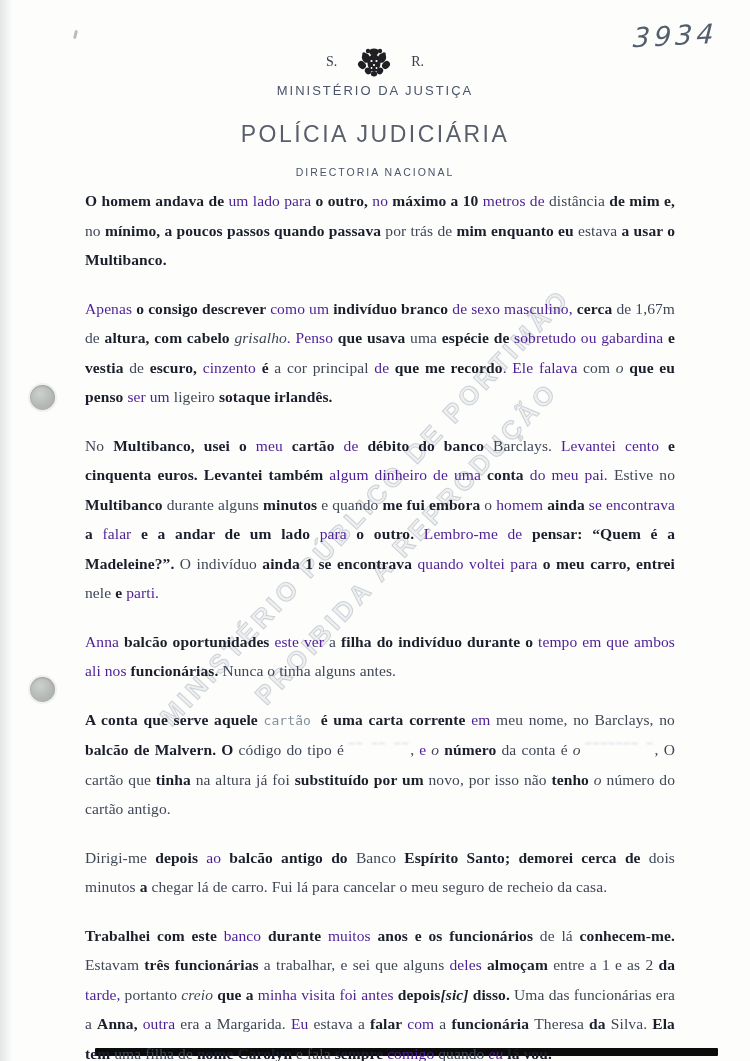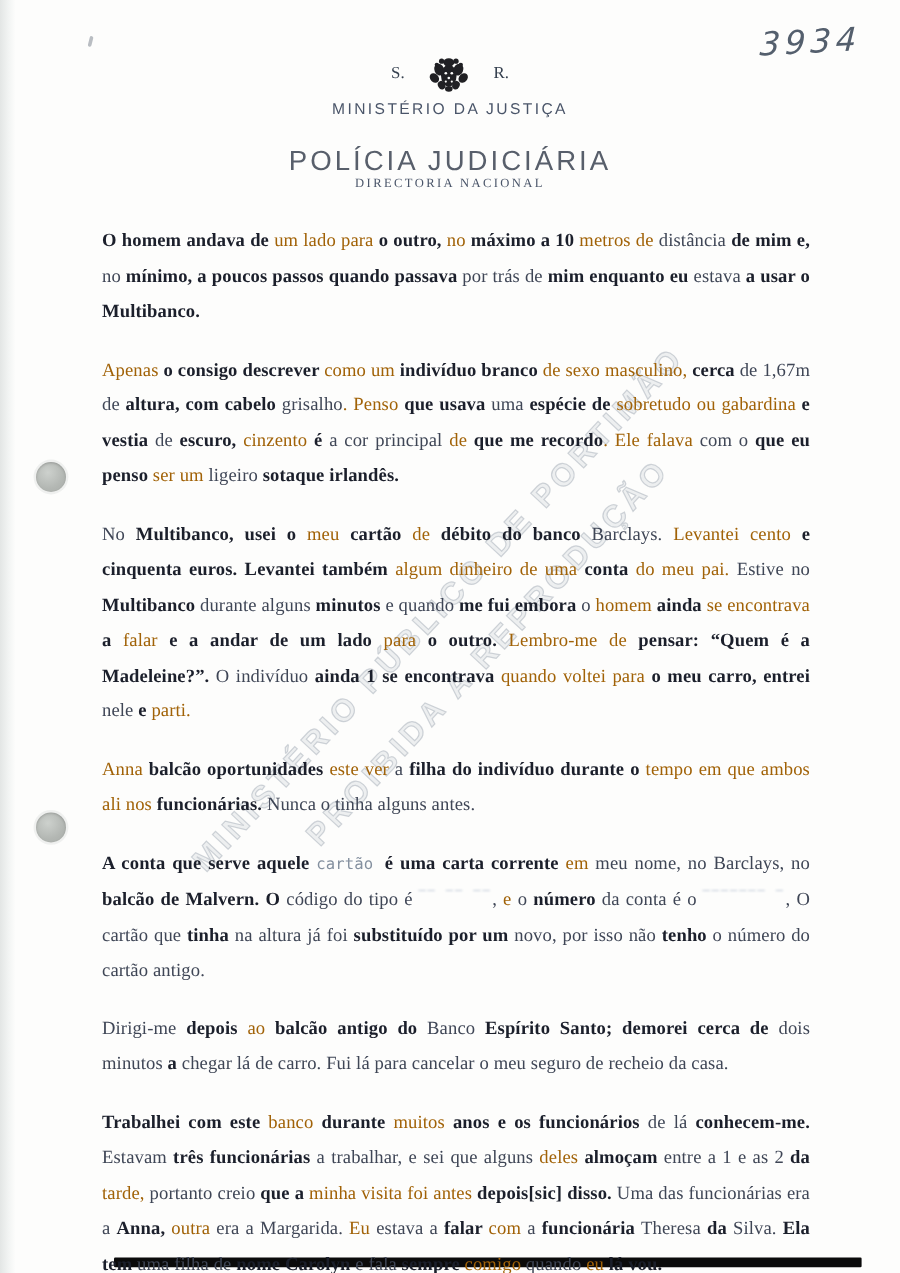--- a/index.html
+++ b/index.html
@@ -20,37 +20,37 @@
   .handnum{position:absolute;right:32px;top:20px;font-family:"DejaVu Sans",sans-serif;
     font-size:27px;color:#545f6d;letter-spacing:4px;transform:rotate(-3deg) skewX(-6deg);
     font-style:italic;}
   
   .header{position:absolute;left:0;right:0;top:46px;text-align:center;
     font-family:"Liberation Sans",sans-serif;color:#3f4a60;}
   .sr-row{display:flex;justify-content:center;align-items:center;gap:16px;}
   .sr-letter{font-family:"Liberation Serif",serif;font-size:14px;color:#35404f;}
   .ministry{margin-top:5px;font-size:13px;letter-spacing:2px;color:#4a5569;}
   .pj-title{margin-top:23px;font-size:23px;letter-spacing:2.5px;color:#585f6b;font-weight:400;}
-  .directoria{margin-top:0;font-size:10.5px;letter-spacing:2px;color:#4a5569;font-family:Liberation Serif, serif;}
+  .directoria{margin-top:18px;font-size:10.5px;letter-spacing:2px;color:#4a5569;}
   
   .wm{position:absolute;white-space:nowrap;font-family:"Liberation Sans",sans-serif;
     font-size:26px;letter-spacing:4px;font-weight:700;
     color:rgba(176,184,194,0.20);-webkit-text-stroke:1px rgba(146,155,168,0.40);
     transform:rotate(-47deg);z-index:1;pointer-events:none;}
   .wm.l1{left:72px;top:492px;}
   .wm.l2{left:192px;top:528px;}
   
   .doc-body{position:absolute;left:85px;top:186px;width:590px;z-index:2;}
   .para{margin:0 0 19px 0;line-height:29.5px;font-size:15.5px;text-align:justify;
     color:#3f4656;letter-spacing:0.1px;}
   .para:last-child{margin-bottom:0;}
   .seg{}
   .s-b{font-weight:700;color:#1b1f2b;}
-  .s-l{color:#a16207;}
-  .s-i{}
+  .s-l{color:#4c1d95;}
+  .s-i{font-style:italic;}
   .s-m{font-family:"DejaVu Sans Mono",monospace;font-size:13px;color:#84909f;}
   .s-r{color:#aab8cc;filter:blur(0.8px);letter-spacing:2.5px;font-weight:400;}
   
   .bottom-bar{position:absolute;left:95px;top:1048px;width:623px;height:8px;background:#0b0b0b;
     border-radius:1px;}
   .crest{display:inline-block;line-height:0;}
 </style>
 </head>
 <body>
 

